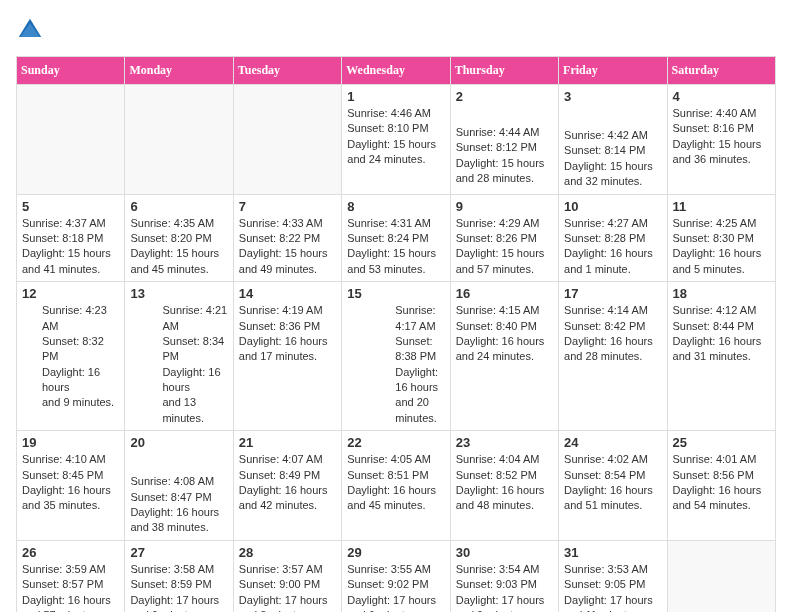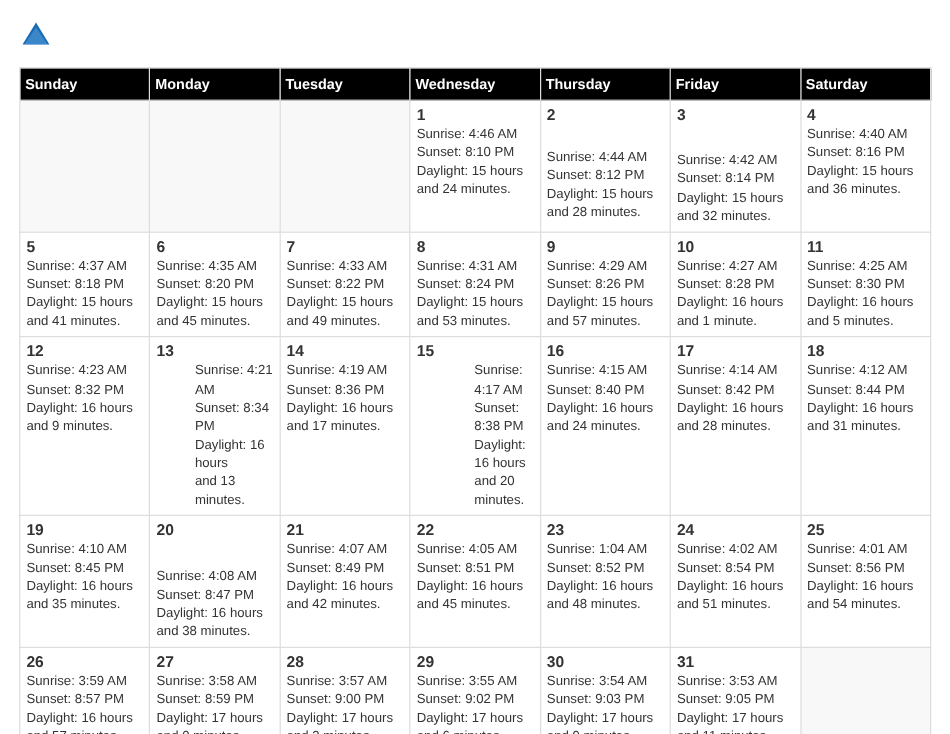--- a/index.html
+++ b/index.html
@@ -51,27 +51,28 @@
     .location {
       font-size: 16px;
       color: #555;
     }
     table {
       width: 100%;
       border-collapse: collapse;
       table-layout: fixed;
     }
     th {
-      background: #000000;
+      background: #ec4899;
       color: #fff;
       font-size: 12px;
       font-weight: bold;
       padding: 6px 4px;
       text-align: left;
       border: 1px solid #ddd;
+      font-family: Liberation Serif, serif;
     }
     td {
       vertical-align: top;
       border: 1px solid #ddd;
       padding: 4px 5px;
       font-size: 10px;
       color: #333;
       height: 80px;
     }
     td.empty {
@@ -203,21 +204,21 @@
           <span class="day-num">11</span>
           <div class="day-info" style="white-space: pre-line;">Sunrise: 4:25 AM
 Sunset: 8:30 PM
 Daylight: 16 hours
 and 5 minutes.</div>
         </td>
       </tr>
       <tr>
         <td>
           <span class="day-num">12</span>
-          <div class="day-info" style="white-space: pre-line;">Sunrise: 4:23 AM
+          <div class="day-info" style="white-space: pre-line; margin-left: 20px;">Sunrise: 4:23 AM
 Sunset: 8:32 PM
 Daylight: 16 hours
 and 9 minutes.</div>
         </td>
         <td>
           <span class="day-num">13</span>
           <div class="day-info" style="white-space: pre-line; margin-left: 32px;">Sunrise: 4:21 AM
 Sunset: 8:34 PM
 Daylight: 16 hours
 and 13 minutes.</div>
@@ -282,21 +283,21 @@
         </td>
         <td>
           <span class="day-num">22</span>
           <div class="day-info" style="white-space: pre-line;">Sunrise: 4:05 AM
 Sunset: 8:51 PM
 Daylight: 16 hours
 and 45 minutes.</div>
         </td>
         <td>
           <span class="day-num">23</span>
-          <div class="day-info" style="white-space: pre-line;">Sunrise: 1:04 AM
+          <div class="day-info" style="white-space: pre-line;">Sunrise: 4:04 AM
 Sunset: 8:52 PM
 Daylight: 16 hours
 and 48 minutes.</div>
         </td>
         <td>
           <span class="day-num">24</span>
           <div class="day-info" style="white-space: pre-line;">Sunrise: 4:02 AM
 Sunset: 8:54 PM
 Daylight: 16 hours
 and 51 minutes.</div>

